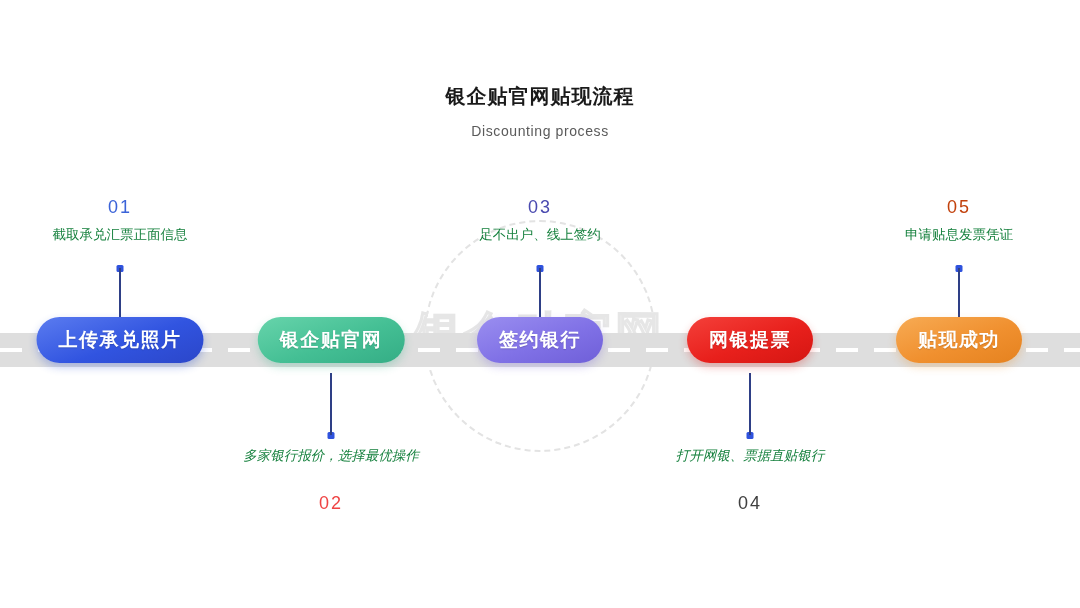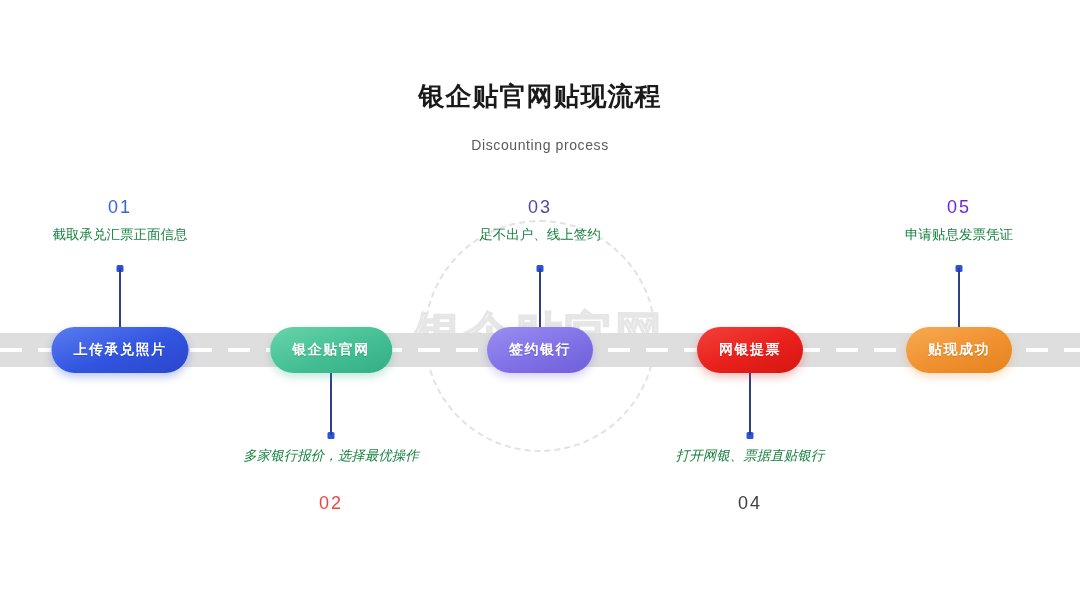--- a/index.html
+++ b/index.html
@@ -18,32 +18,32 @@
 
   
   .header {
     position: absolute;
     top: 78px;
     left: 0;
     width: 1080px;
     text-align: center;
   }
   .title {
-    font-size: 26px;
+    font-size: 20px;
     font-weight: bold;
     color: #1a1a1a;
     letter-spacing: 1px;
     line-height: 36px;
     margin: 0;
   }
   .subtitle {
     font-size: 14px;
     color: #5a5a5a;
     letter-spacing: 0.6px;
-    margin-top: 22px;
+    margin-top: 8px;
     line-height: 18px;
   }
 
   
   .watermark-wrap {
     position: absolute;
     left: 540px;
     top: 336px;
     width: 0;
     height: 0;
@@ -100,29 +100,29 @@
 
   
   .step {
     position: absolute;
     top: 0;
     height: 608px;
     width: 0;
   }
   .pill {
     position: absolute;
-    top: 327px;
+    top: 317px;
     height: 46px;
     transform: translateX(-50%);
     border-radius: 23px;
     display: flex;
     align-items: center;
     justify-content: center;
     color: #ffffff;
-    font-size: 14px;
+    font-size: 19px;
     font-weight: bold;
     letter-spacing: 1.5px;
     white-space: nowrap;
     box-sizing: border-box;
     padding: 0 22px;
     text-shadow: 0 1px 1px rgba(0,0,0,0.16);
   }
   .pill-blue   { background: linear-gradient(160deg,#5b7cf0 0%,#3154e0 55%,#2b46c9 100%); box-shadow: 0 4px 8px rgba(45,80,210,0.32); }
   .pill-green  { background: linear-gradient(160deg,#67d4ab 0%,#44bf94 55%,#34ad85 100%); box-shadow: 0 4px 8px rgba(60,180,140,0.30); }
   .pill-purple { background: linear-gradient(160deg,#9a8ef0 0%,#8071e6 55%,#6f5fd8 100%); box-shadow: 0 4px 8px rgba(120,100,220,0.30); text-align: center; }
@@ -216,21 +216,21 @@
         <div class="pill pill-purple">签约银行</div>
       </div>
       <div class="step down" style="left: 750px;">
         <div class="num" style="color: #404040;">04</div>
         <div class="desc">打开网银、票据直贴银行</div>
         <div class="dot"></div>
         <div class="connector"></div>
         <div class="pill pill-red">网银提票</div>
       </div>
       <div class="step up" style="left: 959px;">
-        <div class="num" style="color: #6d28d9;">05</div>
+        <div class="num" style="color: #c2410c;">05</div>
         <div class="desc">申请贴息发票凭证</div>
         <div class="dot"></div>
         <div class="connector"></div>
         <div class="pill pill-orange">贴现成功</div>
       </div>
     </div>
 
 </div>
 
 </body></html>

